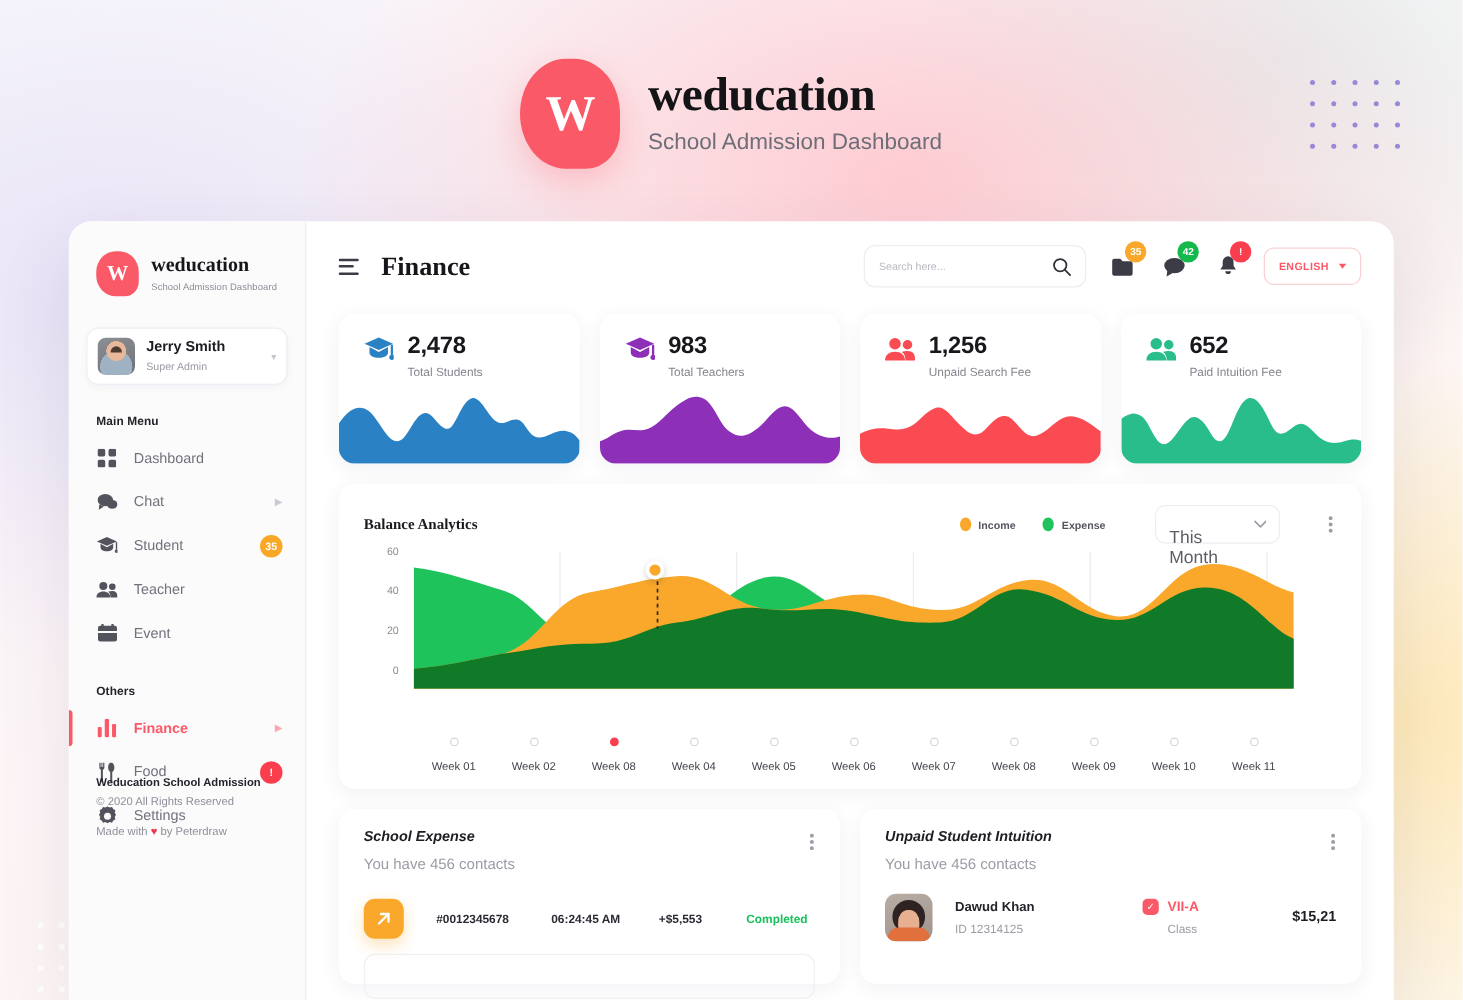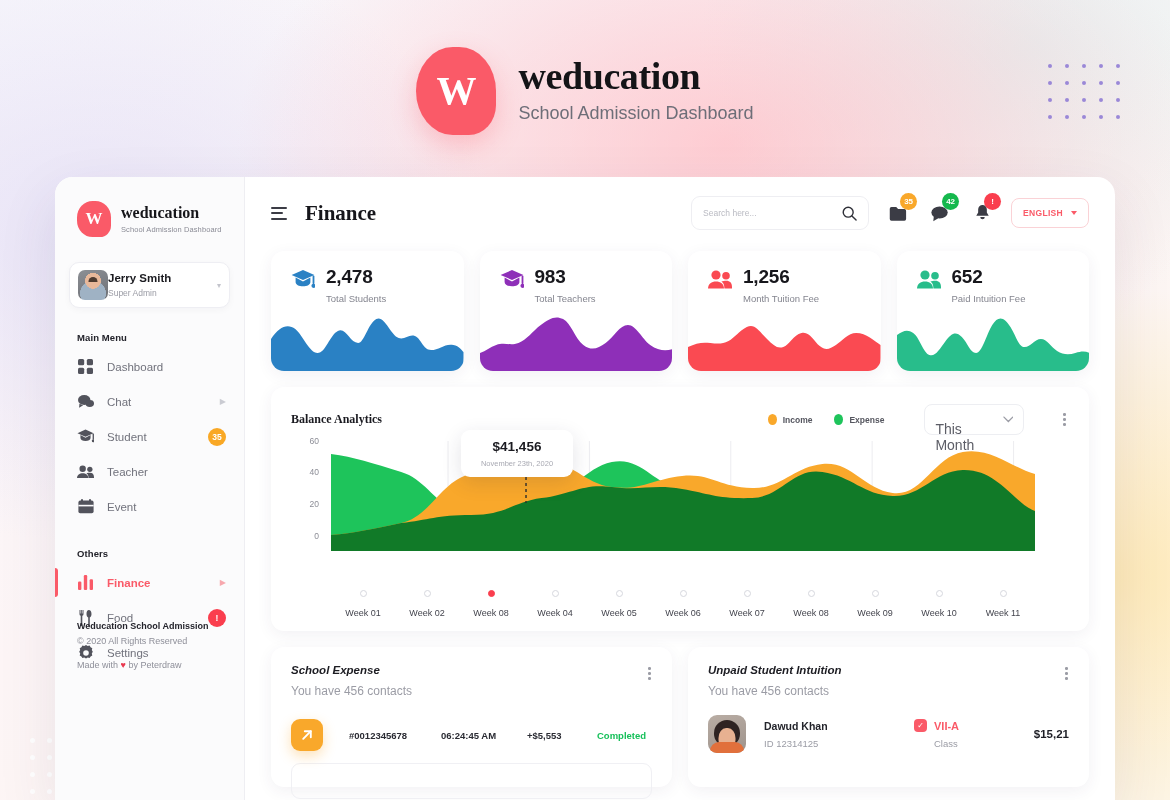--- a/index.html
+++ b/index.html
@@ -70,21 +70,21 @@
     border-radius: 46%; border-bottom-right-radius: 32%;
     display: flex; align-items: center; justify-content: center;
   }
   .sb-blob span { font-family: "Liberation Serif", serif; font-weight: 700; color: #fff; font-size: 17px; }
   .sb-name { font-family: "Liberation Serif", serif; font-weight: 700; font-size: 16px; color: #16161a; line-height: 1.1; }
   .sb-tag { font-size: 7.5px; color: #8b8c96; margin-top: 3px; letter-spacing: .1px; }
 
   .profile {
     margin: 25px 14px 0 14px; height: 46px; background: #fff;
     border: 1px solid #eeeef3; border-radius: 10px;
-    display: flex; align-items: center; padding: 0 8px; 
+    display: flex; align-items: center; padding: 0 8px; gap: 9px;
     box-shadow: 0 2px 7px rgba(40,40,70,0.035);
   }
   .avatar-m {
     width: 30px; height: 30px; flex: 0 0 30px; border-radius: 7px;
     background:
       radial-gradient(circle at 50% 36%, #e8b89a 0 32%, rgba(232,184,154,0) 33%),
       radial-gradient(circle at 50% 78%, #9fb2c4 0 46%, rgba(159,178,196,0) 47%),
       linear-gradient(160deg, #8c8f94, #6d7076);
     position: relative; overflow: hidden;
   }
@@ -537,21 +537,21 @@
           <span class="stat-ico">
             <svg width="24" height="19" viewBox="0 0 24 19" fill="#fa4a52">
                 <circle cx="8" cy="5" r="4.6"></circle>
                 <circle cx="18" cy="5.8" r="3.8"></circle>
                 <path d="M0 18.4 c0 -4.6 3.6 -7 8 -7 s8 2.4 8 7 Z"></path>
                 <path d="M16.4 18.4 c0 -3.8 -1.4 -5.8 -3 -6.8 c1.5 -0.7 3.2 -0.8 4.8 -0.8 c3.8 0 5.8 2.2 5.8 6.2 l0 1.4 Z"></path>
               </svg>
           </span>
           <div>
             <div class="stat-val">1,256</div>
-            <div class="stat-lab">Month Tuition Fee</div>
+            <div class="stat-lab">Unpaid Search Fee</div>
           </div>
         </div>
         <svg class="stat-wave" viewBox="0 0 190 62" preserveAspectRatio="none">
           <path d="M0,38 C8,34 14,33 22,34 C30,35 34,35 40,32 C46,29 50,22 58,18 C66,14 70,22 78,30 C84,36 88,40 94,38 C100,36 104,26 112,24 C120,22 124,32 130,37 C136,42 140,40 146,36 C152,32 158,24 166,24 C176,24 184,32 190,36 L190,62 L0,62 Z" fill="#fa4a52"></path>
         </svg>
       </div>
 
       <div class="stat">
         <div class="stat-top">
           <span class="stat-ico">
@@ -622,24 +622,20 @@
 
             <path fill="#f9a82b" d="M0,94 C24,92 42,88 72,82 C102,76 114,38 144,33 C174,28 186,22 216,20 C246,18 258,42 288,46 C318,50 330,38 360,35 C390,32 396,46 432,47 C462,48 474,26 504,23 C534,20 546,48 576,52 C606,56 618,16 648,11 C678,6 700,28 722,33 L722,110 L0,110 Z"></path>
 
             <path fill="#117a28" d="M0,94 C24,92 42,88 72,82 C100,79 108,74 144,74 C180,74 186,61 216,57 C248,53 258,42 288,46 C318,50 330,43 360,48 C390,53 396,58 432,57 C462,56 474,26 504,31 C534,35 546,54 576,55 C606,56 618,30 648,29 C684,28 700,62 722,70 L722,110 L0,110 Z"></path>
 
             <line x1="200" y1="24" x2="200" y2="62" stroke="#2a2a2a" stroke-width="1.4" stroke-dasharray="3 3"></line>
           </svg>
           <svg style="position:absolute;left:0;top:0;width:100%;height:110px;overflow:visible" viewBox="0 0 722 110" preserveAspectRatio="none"></svg>
           <div style="position:absolute;left:27.4%;top:15px;width:15px;height:15px;border-radius:50%;background:#f9a82b;border:3px solid #fff;box-shadow:0 2px 6px rgba(0,0,0,.18);transform:translate(-50%,-50%)"></div>
 
-          <div class="tooltip">
-            <div class="tt-val">$41,456</div>
-            <div class="tt-date">November 23th, 2020</div>
-          </div>
         </div>
       </div>
 
       <div class="weeks">
         <div class="wk">
             <div class="dot"></div>
             <div class="lbl">Week 01</div>
           </div>
         <div class="wk">
             <div class="dot"></div>

